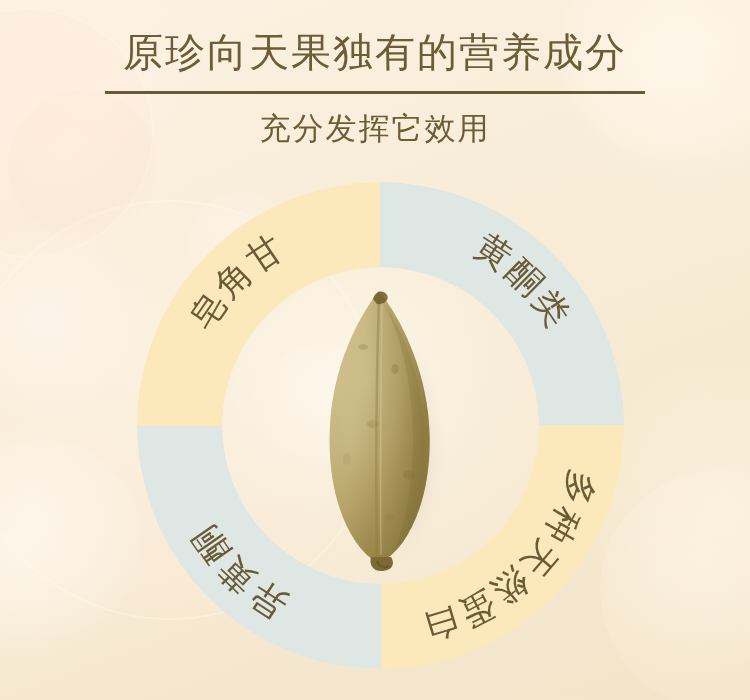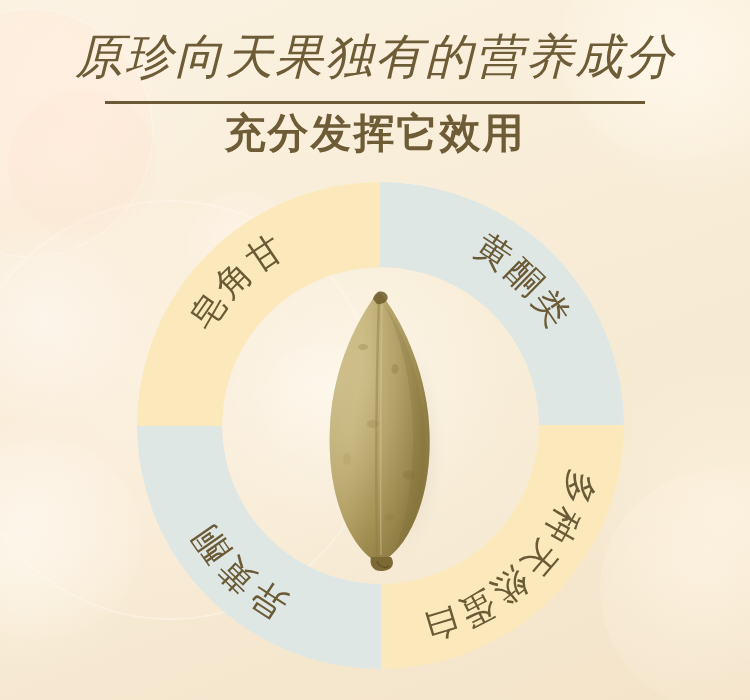--- a/index.html
+++ b/index.html
@@ -49,40 +49,39 @@
 
   
   .heading {
     position: absolute;
     left: 0;
     top: 28px;
     width: 750px;
     text-align: center;
   }
   .title {
-    font-size: 48px;
+    font-size: 40px;
     letter-spacing: 2px;
     color: #6d5c36;
     line-height: 1.22;
     font-weight: 400;
     white-space: nowrap;
-    font-style: italic;
   }
   .divider {
     width: 540px;
     height: 3px;
     margin: 14px auto 0 auto;
     background: #6b5a35;
   }
   .subtitle {
-    margin-top: 2px;
-    font-size: 41px;
+    margin-top: 14px;
+    font-size: 31px;
     letter-spacing: 2px;
     color: #6d5c36;
-    font-weight: 700;
+    font-weight: 400;
     white-space: nowrap;
   }
 
   
   .ring-wrap {
     position: absolute;
     left: 137px;
     top: 182px;
     width: 487px;
     height: 487px;

